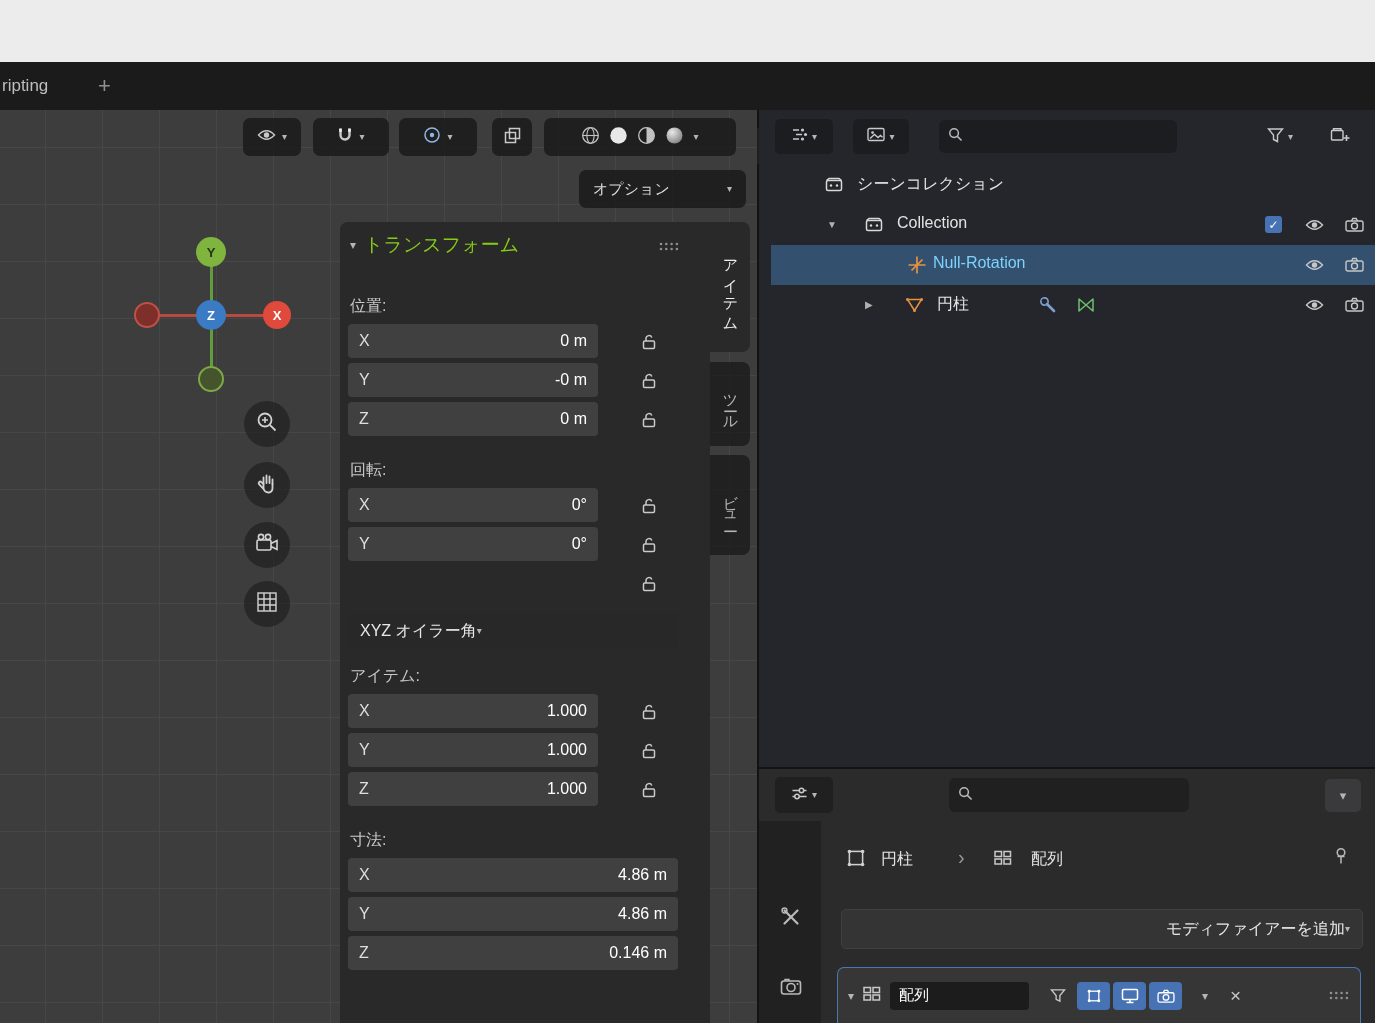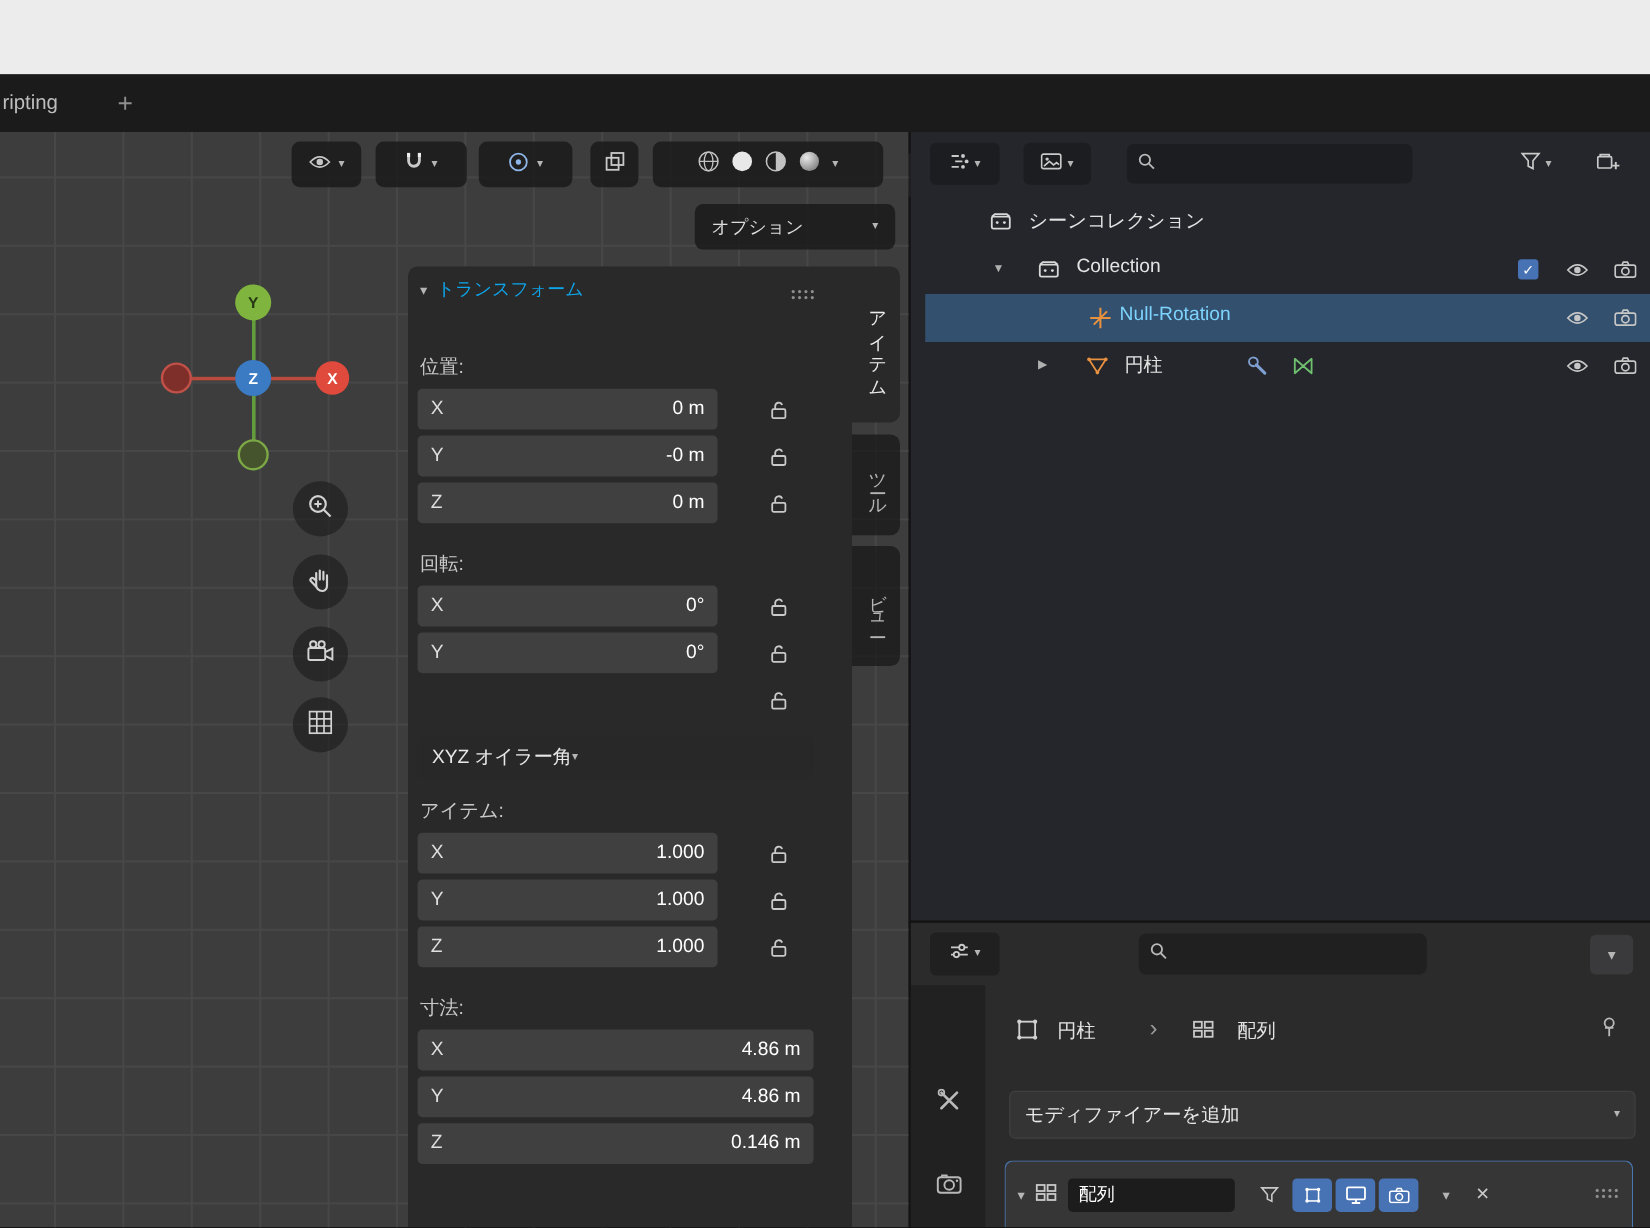--- a/index.html
+++ b/index.html
@@ -23,21 +23,21 @@
   .viewport{left:0;top:110px;width:757px;height:913px;background-color:#3d3d3d;
     background-image:linear-gradient(#474747 1.5px,transparent 1.5px),linear-gradient(90deg,#474747 1.5px,transparent 1.5px);
     background-size:57px 57px;background-position:-12px -20px}
   .pill{position:absolute;background:rgba(23,23,23,.78);border-radius:7px;display:flex;align-items:center;justify-content:center;gap:6px;height:38px;cursor:pointer}
   .navbtn{position:absolute;width:46px;height:46px;border-radius:50%;background:rgba(28,28,28,.62);display:flex;align-items:center;justify-content:center;cursor:pointer}
   .axis-line{position:absolute}
   .axis-ball{position:absolute;border-radius:50%;display:flex;align-items:center;justify-content:center;font-weight:bold;font-size:13px}
 
   
   .npanel{position:absolute;left:340px;top:112px;width:370px;height:801px;background:rgba(40,40,40,.97);border-radius:8px 0 0 0}
-  .ptitle{color:#0ea5e9;font-size:15px}
+  .ptitle{color:#84cc16;font-size:19px}
   .seclabel{position:absolute;left:10px;color:#c9c9c9;font-size:16px}
   .field{position:absolute;left:8px;width:250px;height:34px;background:#404040;border-radius:4px;display:flex;align-items:center;justify-content:space-between;padding:0 11px;box-sizing:border-box;font-size:16px;cursor:pointer}
   .field .axis{color:#dfdfdf}
   .field .val{color:#fff}
   .field.wide{width:330px}
   .lockbtn{position:absolute;left:298px;width:22px;height:22px;display:flex;align-items:center;justify-content:center;cursor:pointer}
   .editwrap{position:absolute;left:6px;top:336px;width:262px;height:38px;background:#1b1b1b;border:4px solid #dc3b2b;border-radius:5px;display:flex;align-items:center;padding-left:10px;box-sizing:content-box;font-size:17px;color:#fff;cursor:text}
   .cursor{width:2px;height:21px;background:#fff;margin-left:1px;animation:blink 1.1s steps(1) infinite}
   @keyframes blink{50%{opacity:0}}
   .dropdown{position:absolute;left:8px;width:330px;height:34px;background:#282828;border-radius:4px;display:flex;align-items:center;justify-content:flex-start;padding:0 12px;box-sizing:border-box;color:#e8e8e8;font-size:16px;cursor:pointer}
@@ -55,21 +55,21 @@
   .olabel.orange{color:#7dd3fc}
   .disc{font-size:10px;color:#b0b0b0}
   .cb{width:17px;height:17px;background:#4772b3;border-radius:3px;color:#fff;font-size:12px;display:flex;align-items:center;justify-content:center;cursor:pointer}
 
   
   .props{left:759px;top:769px;width:616px;height:254px;background:#2b2b2b;overflow:hidden}
   .ptabs{position:absolute;left:0;top:52px;width:62px;height:202px;background:#212121}
   .ptab{position:absolute;left:20px;width:24px;height:24px;display:flex;align-items:center;justify-content:center;cursor:pointer}
   .bclabel{font-size:16px;color:#e3e3e3}
   .bcsep{font-size:20px;color:#9a9a9a}
-  .addmod{position:absolute;left:82px;top:140px;width:522px;height:40px;background:#343434;border:1px solid #404040;border-radius:5px;display:flex;align-items:center;justify-content:space-between;padding:0 12px;box-sizing:border-box;color:#e8e8e8;font-size:16px;cursor:pointer}
+  .addmod{position:absolute;left:82px;top:140px;width:522px;height:40px;background:#343434;border:1px solid #404040;border-radius:5px;display:flex;align-items:center;justify-content:flex-end;padding:0 12px;box-sizing:border-box;color:#e8e8e8;font-size:16px;cursor:pointer}
   .modpanel{position:absolute;left:78px;top:198px;width:524px;height:56px;background:#363636;border:1px solid #4a77b2;border-bottom:none;border-radius:7px 7px 0 0;display:flex;align-items:center;padding:0 10px;box-sizing:border-box;gap:8px}
   .modname{width:130px;height:28px;background:#1c1c1c;border-radius:4px;display:flex;align-items:center;padding-left:9px;color:#fff;font-size:15px;cursor:text}
   .tgl{width:33px;height:28px;border-radius:4px;display:flex;align-items:center;justify-content:center;cursor:pointer}
   .tgl.on{background:#4772b3}
   .collapsebtn{position:absolute;left:566px;top:10px;width:36px;height:33px;background:#3a3a3c;border-radius:5px;display:flex;align-items:center;justify-content:center;cursor:pointer}
 </style>
 </head>
 <body>
 
 <div id="app">

